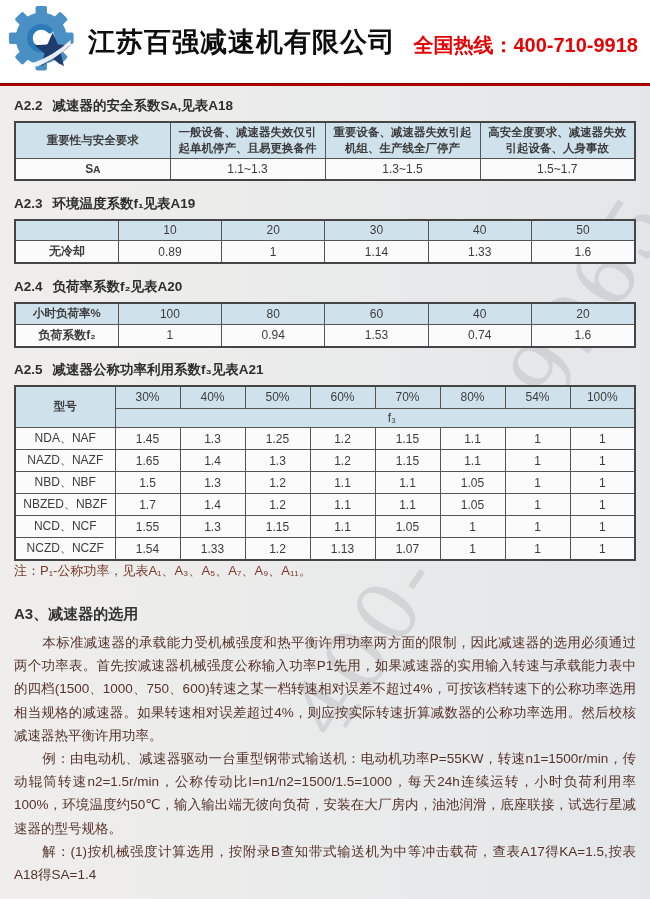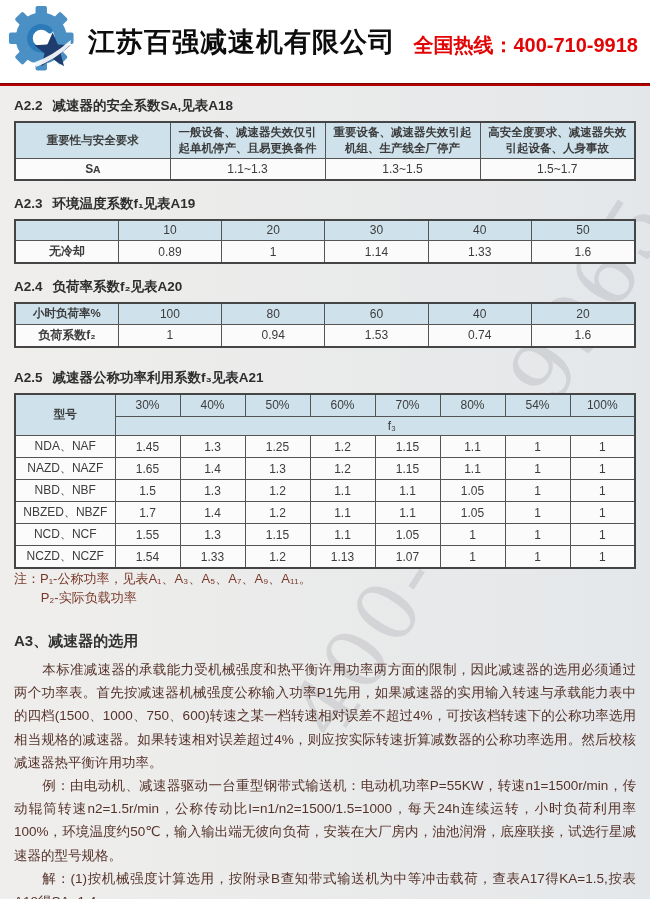--- a/index.html
+++ b/index.html
@@ -149,21 +149,21 @@
           <td class="row-label">负荷系数f₂</td>
           <td>1</td>
           <td>0.94</td>
           <td>1.53</td>
           <td>0.74</td>
           <td>1.6</td>
         </tr>
       </tbody>
     </table>
 
-    <div class="sec-title" style="margin-top:21px">
+    <div class="sec-title" style="margin-top:13px">
       <span class="sec-num">A2.5</span><span>减速器公称功率利用系数f₃见表A21</span>
     </div>
     <table class="dtable t21">
       <colgroup>
         <col style="width:100px">
         <col>
           <col>
           <col>
           <col>
           <col>
@@ -252,21 +252,20 @@
             <td>1.07</td>
             <td>1</td>
             <td>1</td>
             <td>1</td>
           </tr>
         </tbody>
     </table>
 
     <div class="note">
       <div>注：P₁-公称功率，见表A₁、A₃、A₅、A₇、A₉、A₁₁。</div>
-      <div class="line2">P₂-实际负载功率</div>
     </div>
 
     <div class="a3-title">A3、减速器的选用</div>
     <div class="paras">
         <p>本标准减速器的承载能力受机械强度和热平衡许用功率两方面的限制，因此减速器的选用必须通过两个功率表。首先按减速器机械强度公称输入功率P1先用，如果减速器的实用输入转速与承载能力表中的四档(1500、1000、750、600)转速之某一档转速相对误差不超过4%，可按该档转速下的公称功率选用相当规格的减速器。如果转速相对误差超过4%，则应按实际转速折算减数器的公称功率选用。然后校核减速器热平衡许用功率。</p>
         <p>例：由电动机、减速器驱动一台重型钢带式输送机：电动机功率P=55KW，转速n1=1500r/min，传动辊筒转速n2=1.5r/min，公称传动比I=n1/n2=1500/1.5=1000，每天24h连续运转，小时负荷利用率100%，环境温度约50℃，输入输出端无彼向负荷，安装在大厂房内，油池润滑，底座联接，试选行星减速器的型号规格。</p>
         <p>解：(1)按机械强度计算选用，按附录B查知带式输送机为中等冲击载荷，查表A17得KA=1.5,按表A18得SA=1.4</p>
       </div>
 
   </div>

